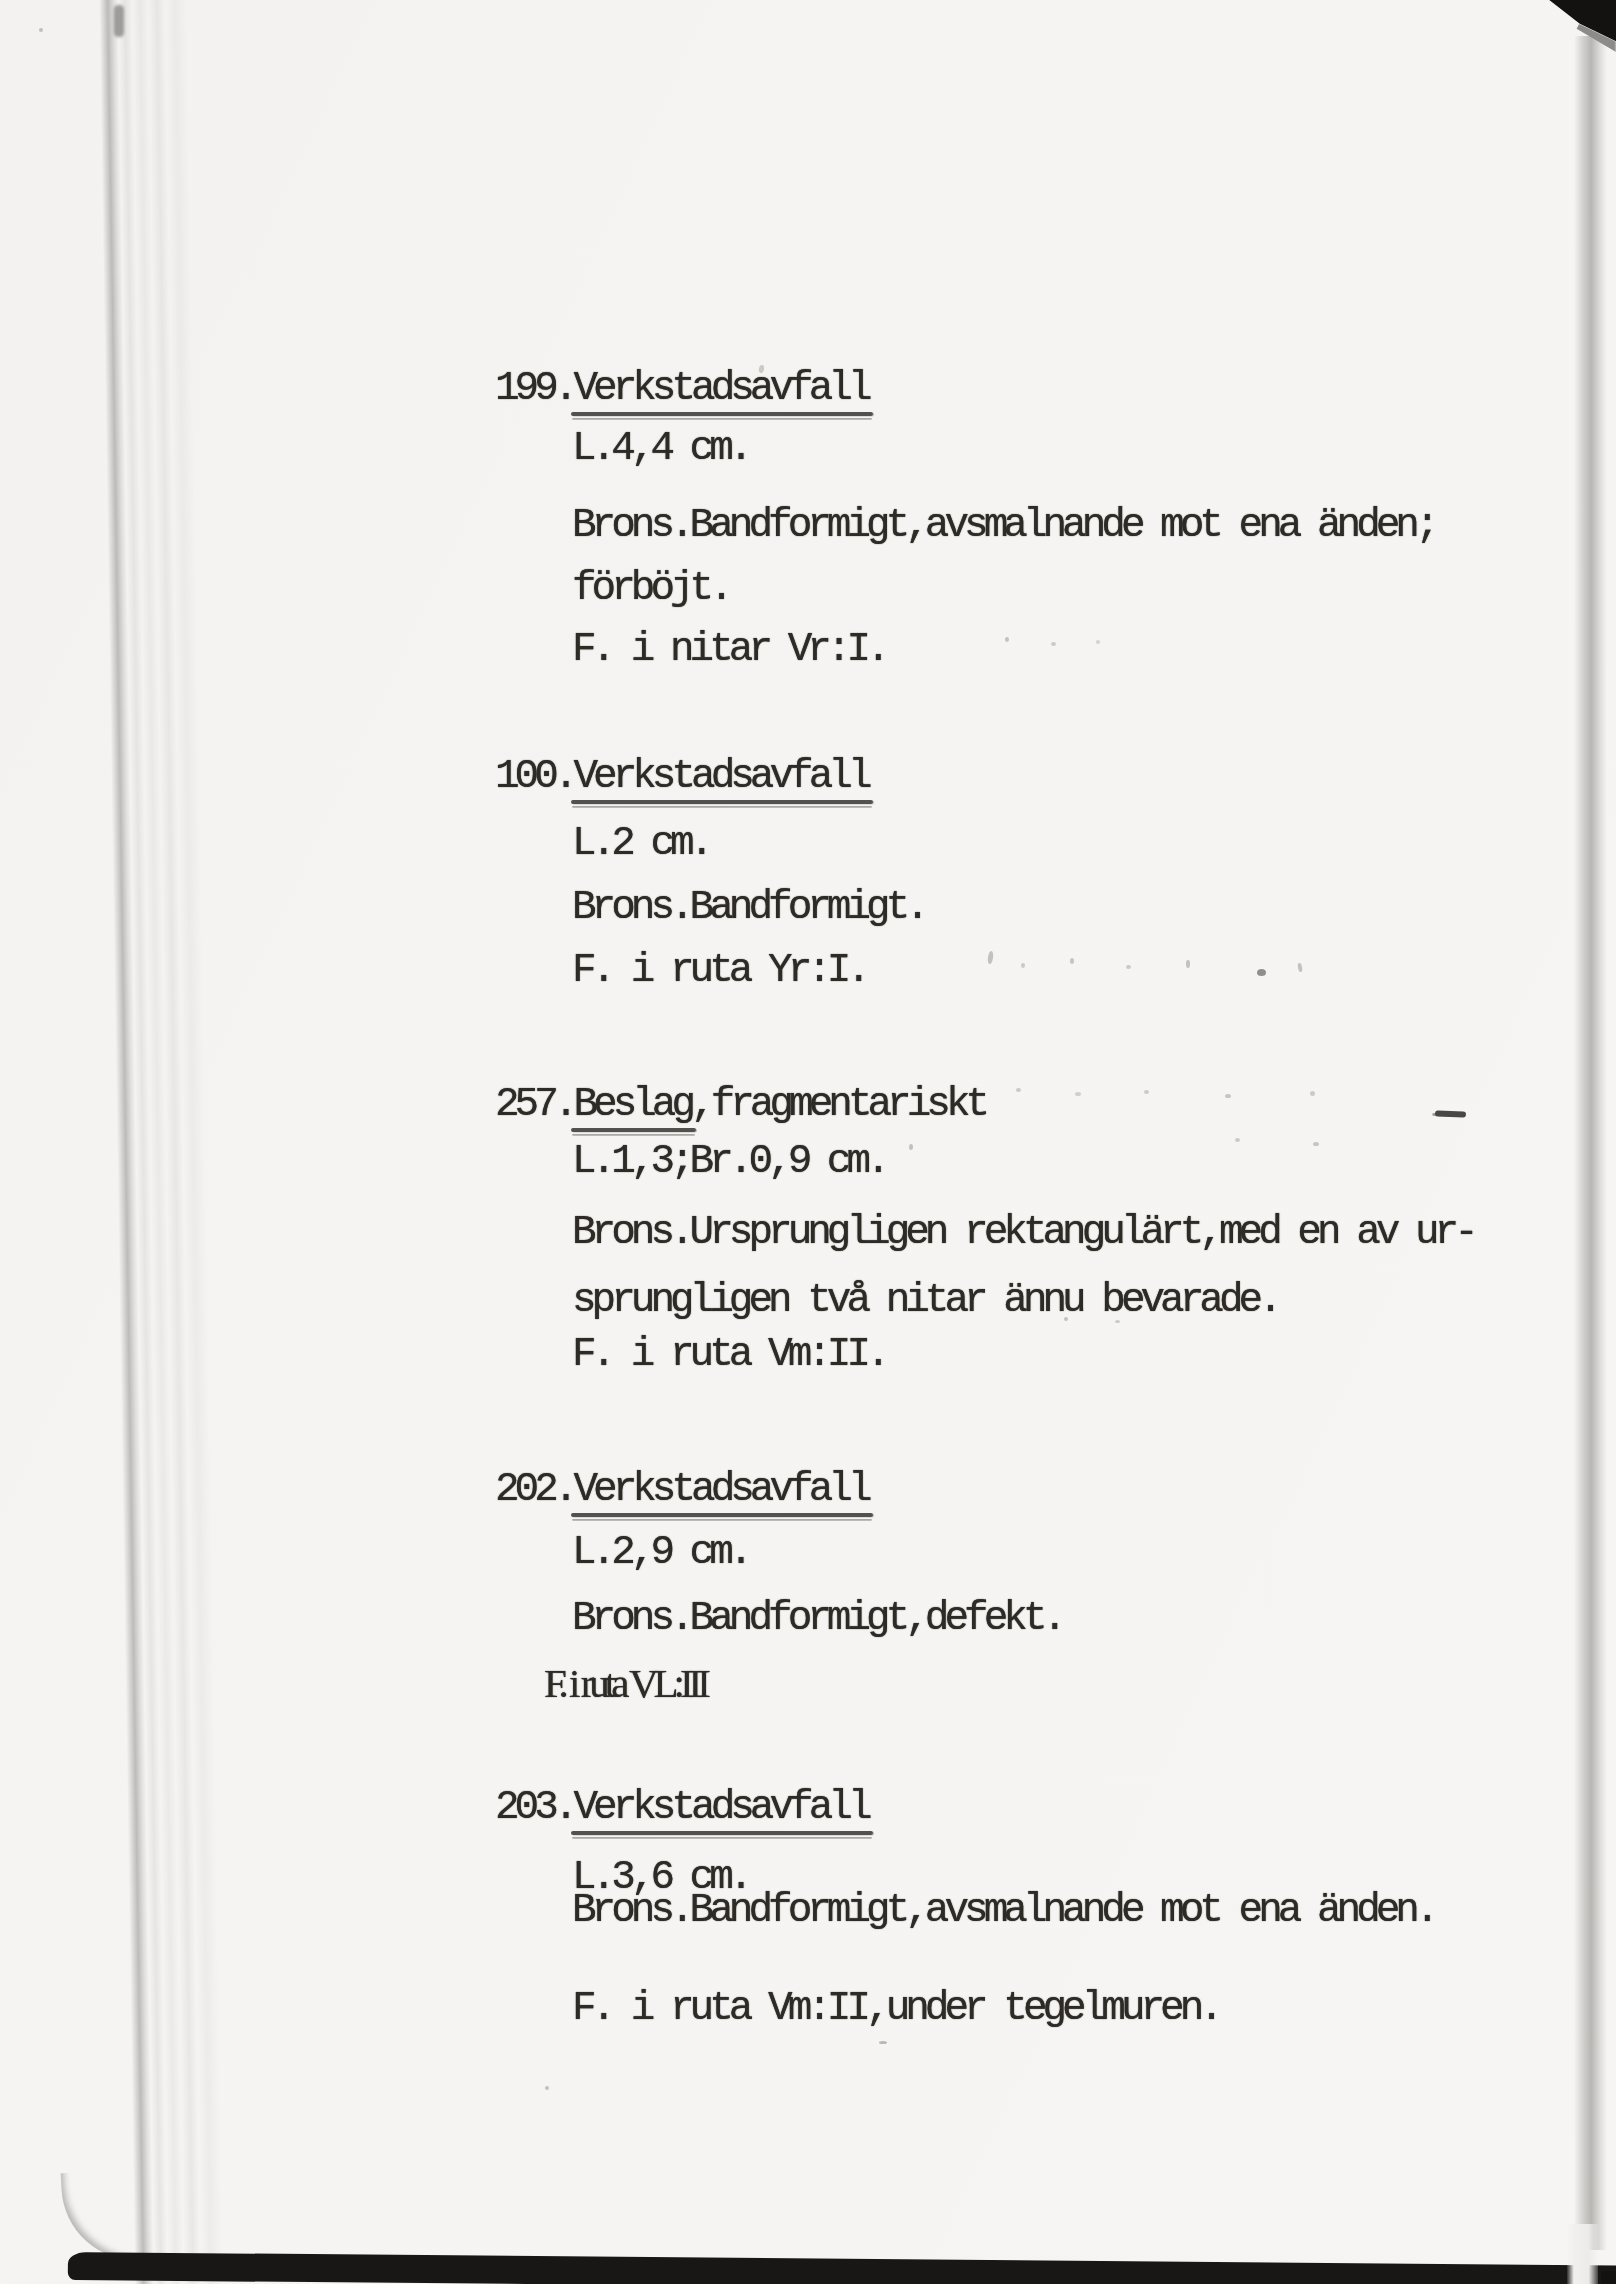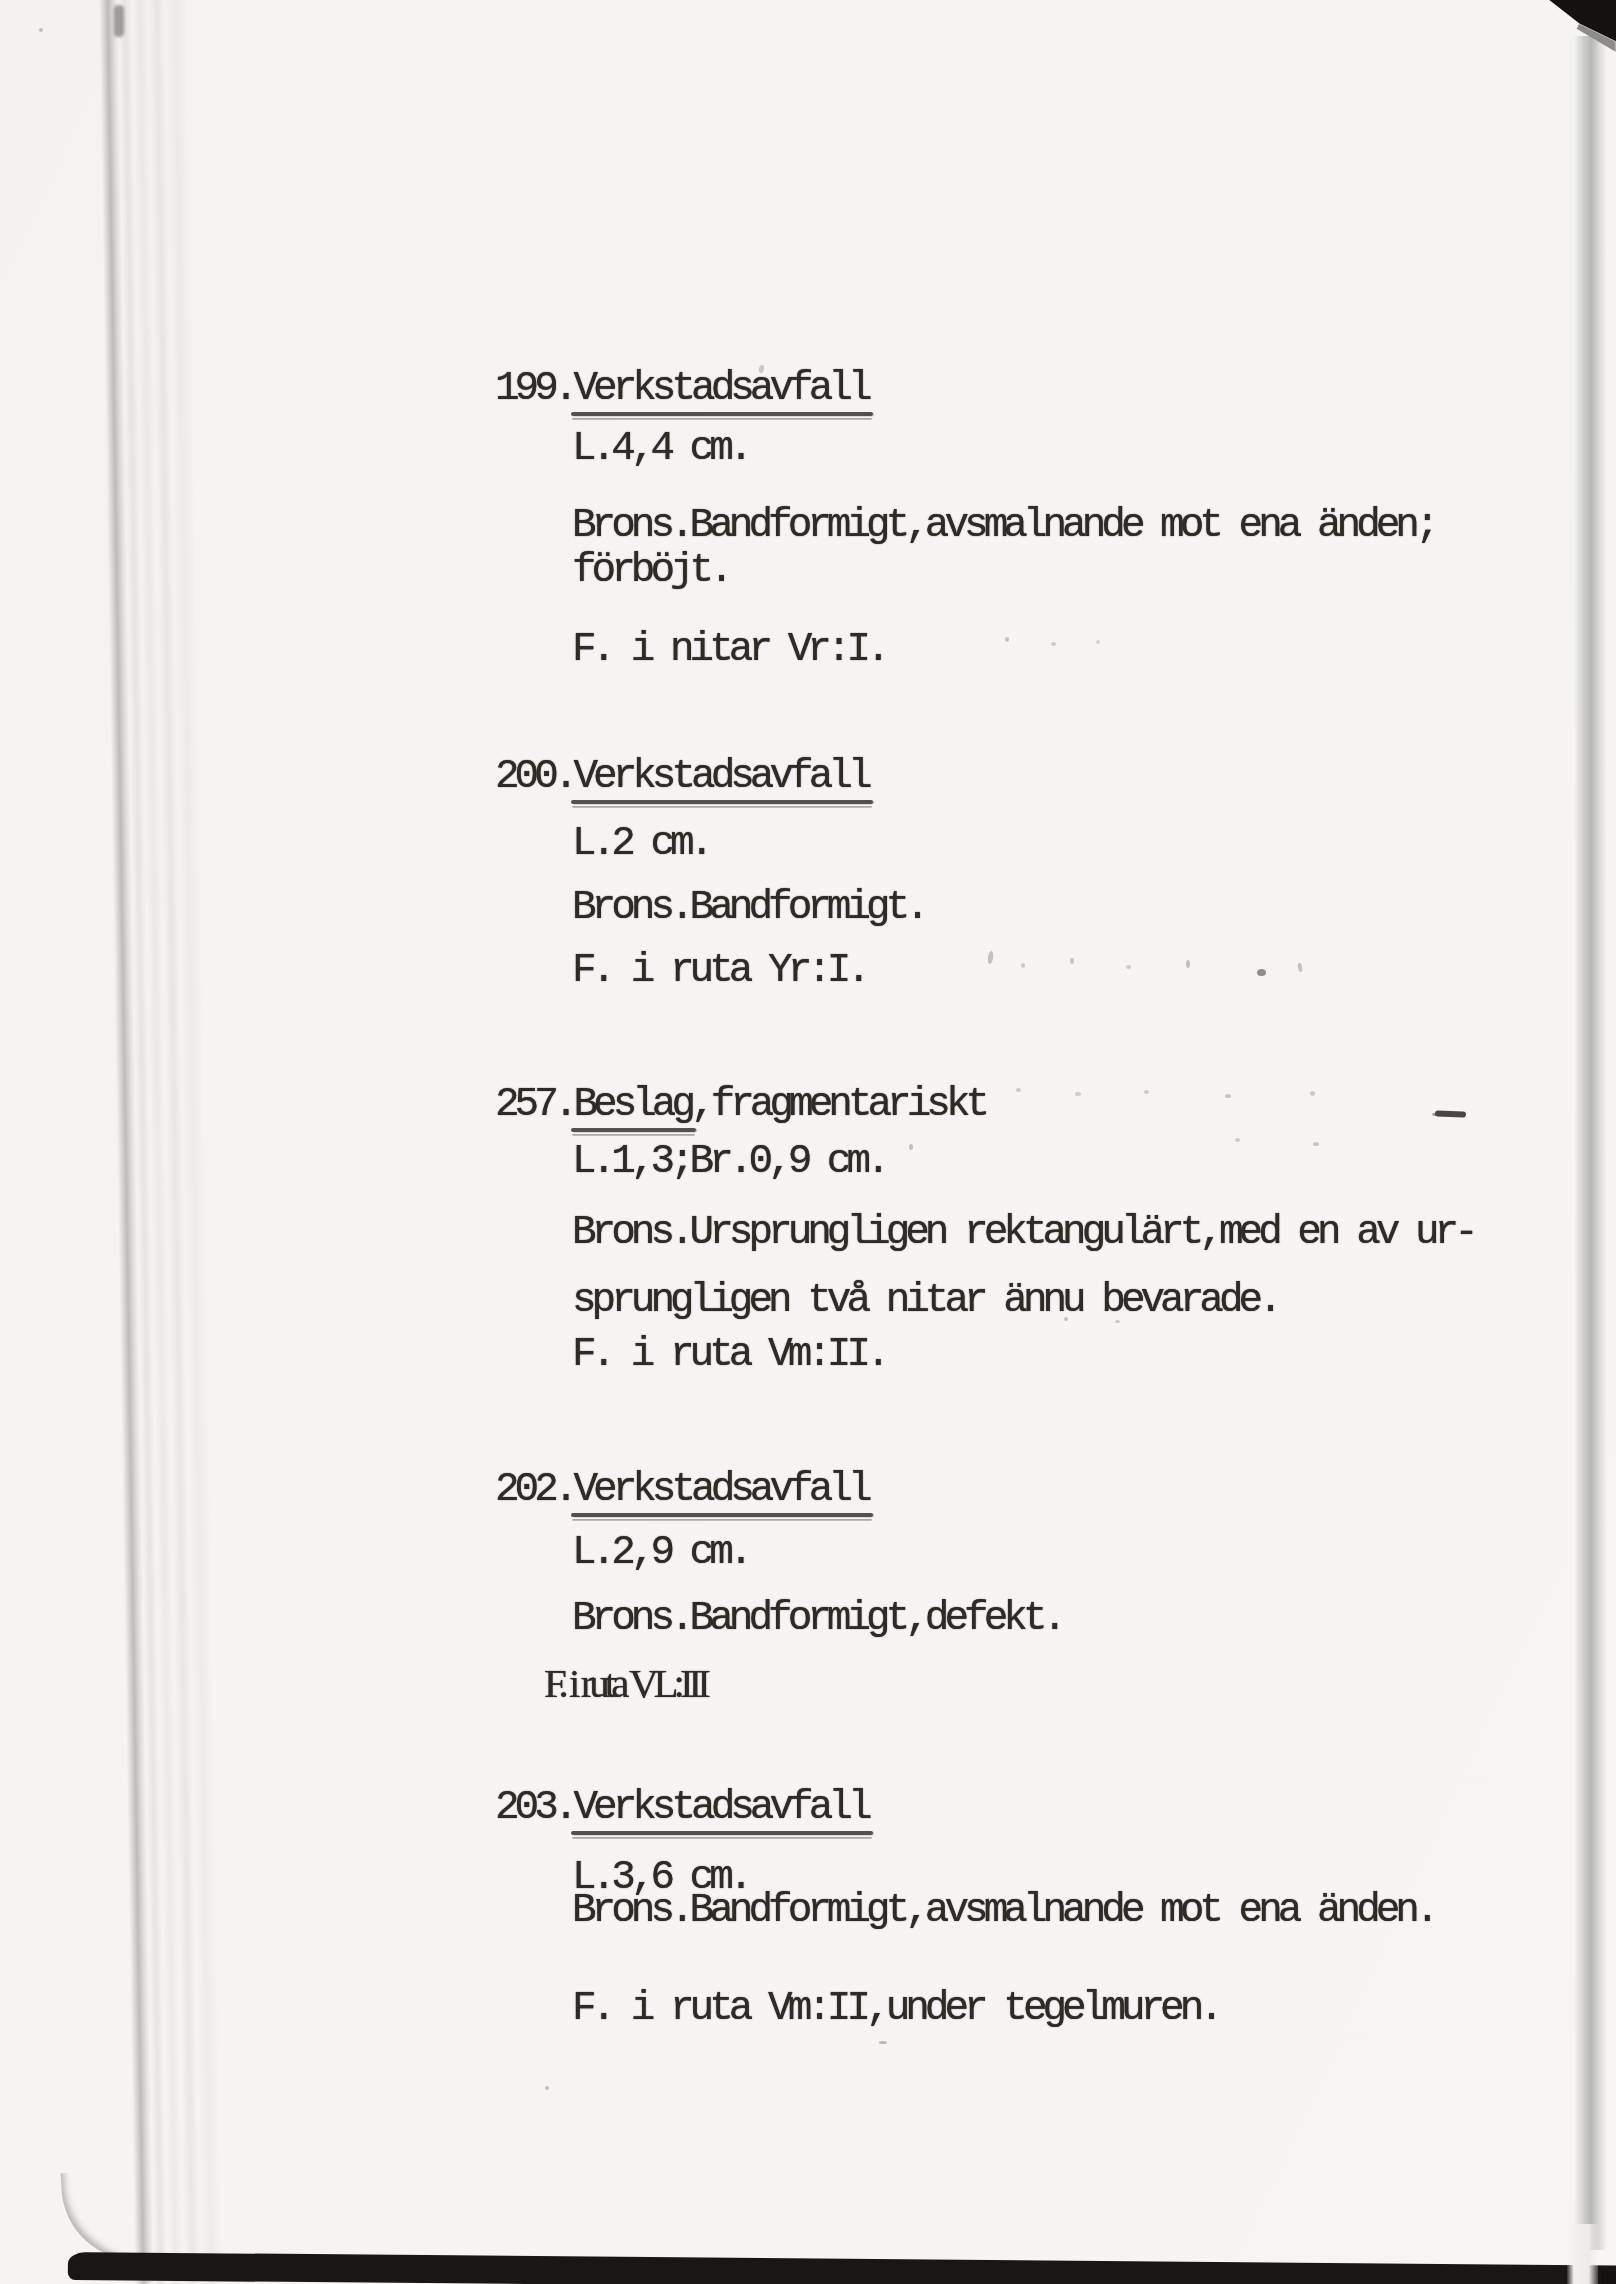--- a/index.html
+++ b/index.html
@@ -124,26 +124,26 @@
   <div class="cover-bottom"></div>
   <div class="page-gap"></div>
   <div class="cover-bottom-corner"></div>
 
   <div>
 
     <div>
       <div class="line heading" style="top:362px"><span>199.</span><span class="u">Verkstadsavfall</span><span></span></div>
       <div class="line" style="top:422px">L.4,4 cm.</div>
       <div class="line" style="top:499px">Brons.Bandformigt,avsmalnande mot ena änden;</div>
-      <div class="line" style="top:544px">förböjt.</div>
+      <div class="line" style="top:562px">förböjt.</div>
       <div class="line" style="top:623px">F. i nitar Vr:I.</div>
     </div>
 
     <div>
-      <div class="line heading" style="top:750px"><span>200.</span><span class="u">Verkstadsavfall</span><span></span></div>
+      <div class="line heading" style="top:750px"><span>100.</span><span class="u">Verkstadsavfall</span><span></span></div>
       <div class="line" style="top:817px">L.2 cm.</div>
       <div class="line" style="top:881px">Brons.Bandformigt.</div>
       <div class="line" style="top:944px">F. i ruta Yr:I.</div>
     </div>
 
     <div>
       <div class="line heading" style="top:1078px"><span>257.</span><span class="u">Beslag</span><span>,fragmentariskt</span></div>
       <div class="line" style="top:1135px">L.1,3;Br.0,9 cm.</div>
       <div class="line" style="top:1206px">Brons.Ursprungligen rektangulärt,med en av ur-</div>
       <div class="line" style="top:1274px">sprungligen två nitar ännu bevarade.</div>

